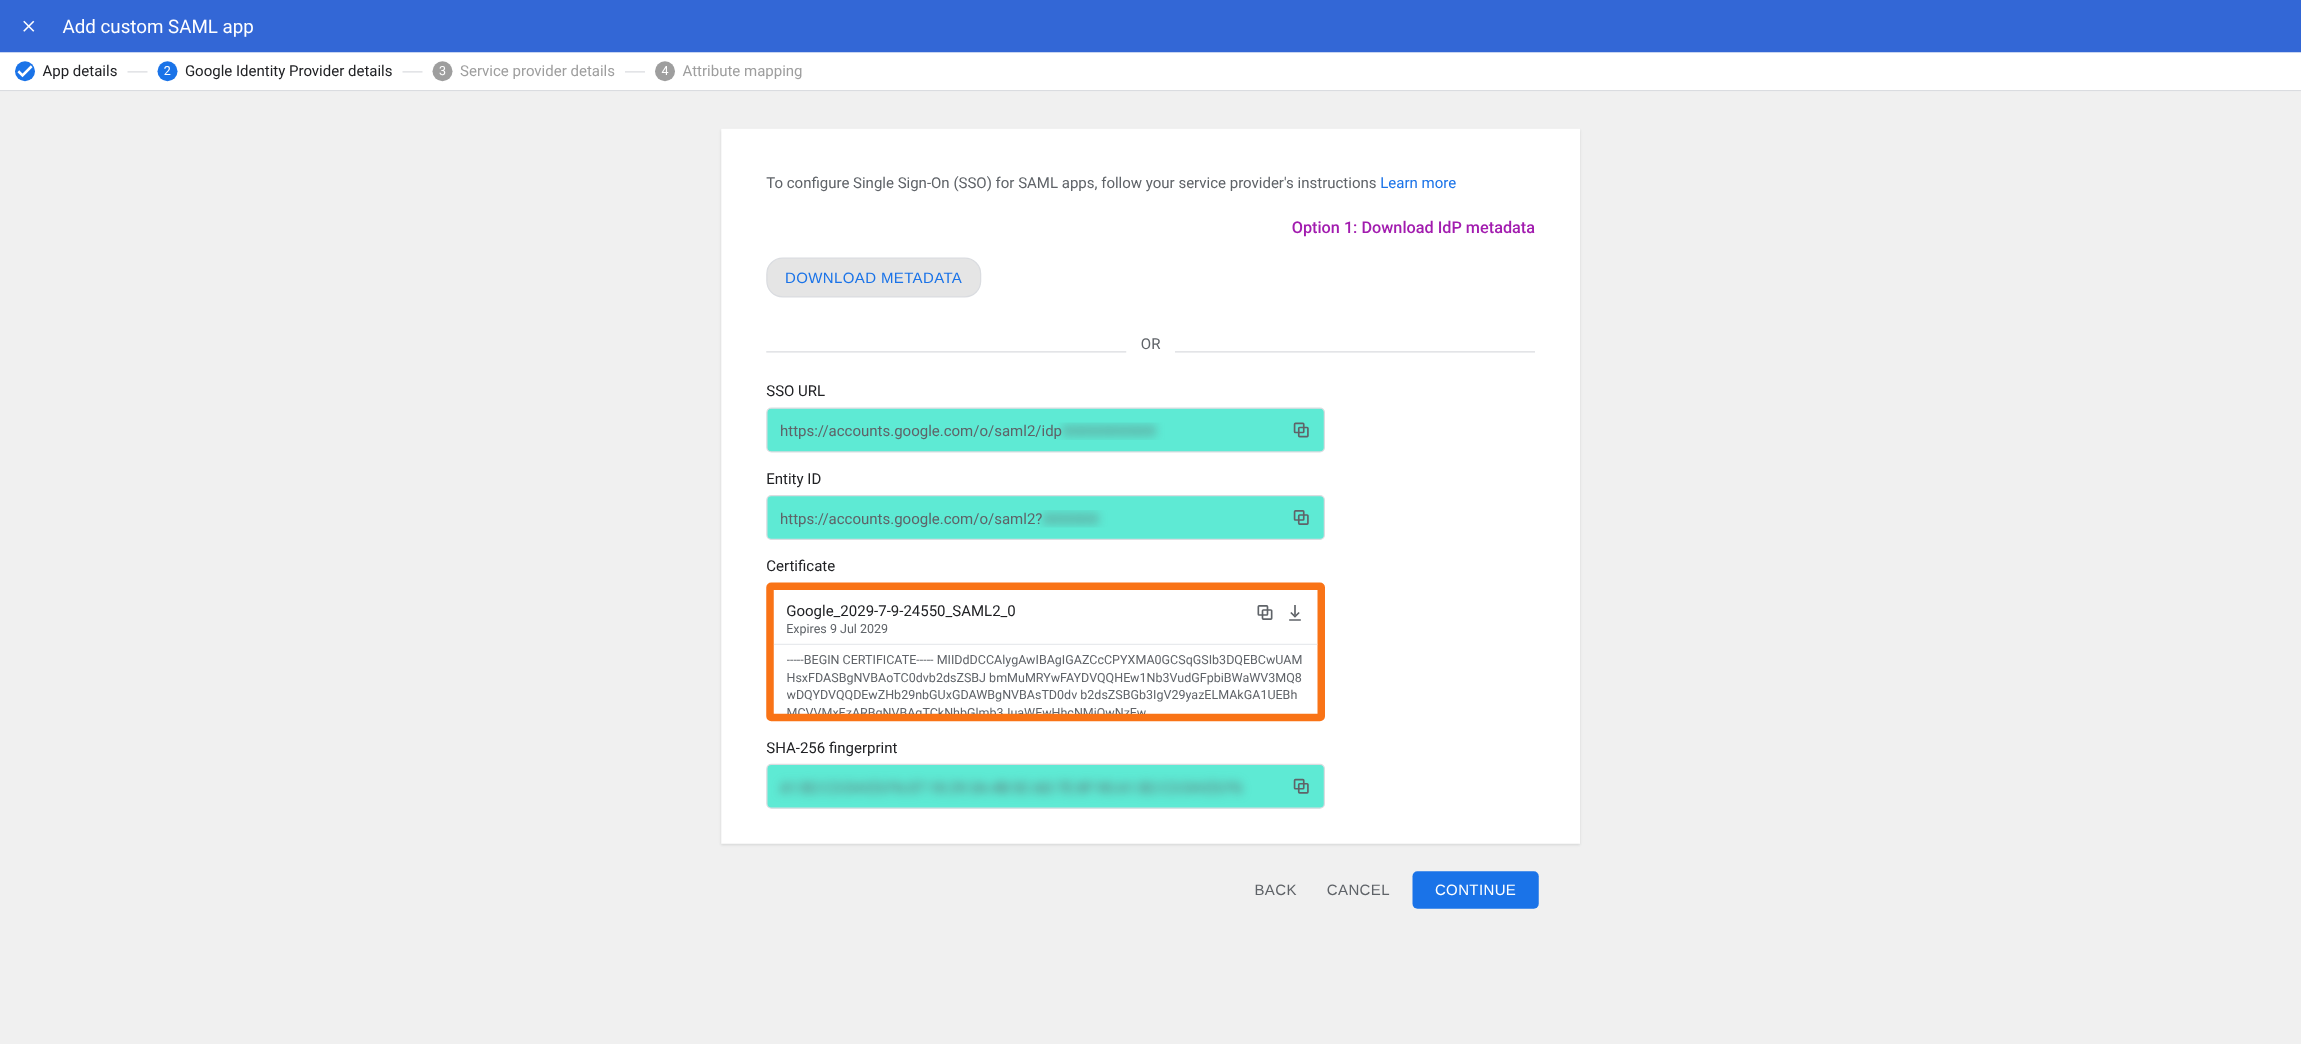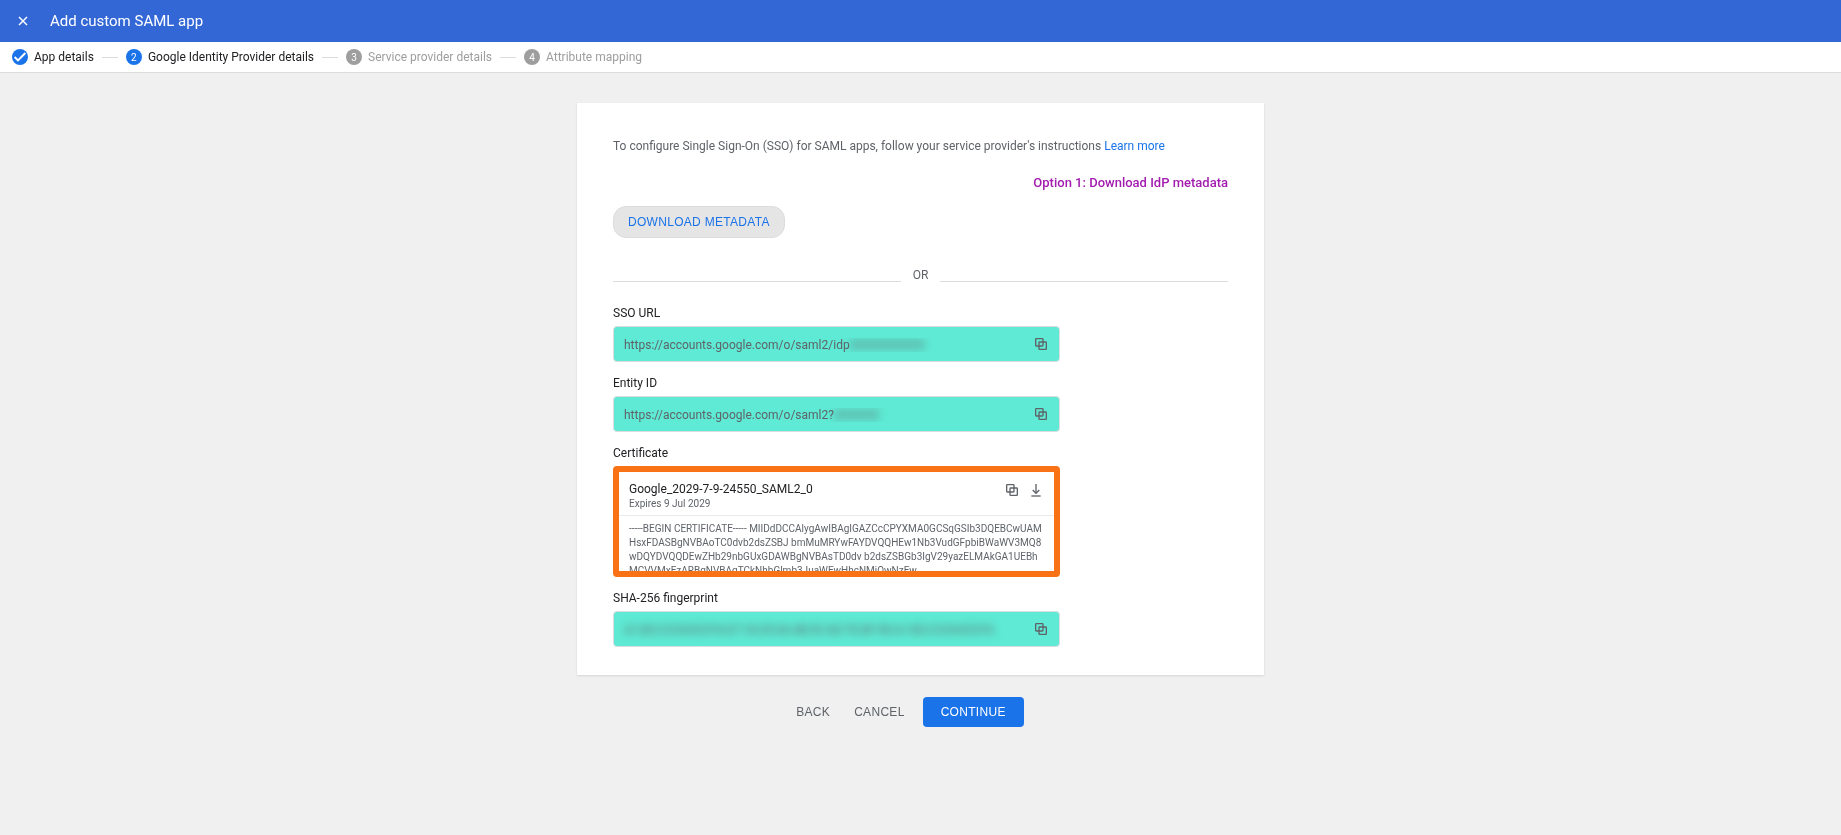--- a/index.html
+++ b/index.html
@@ -161,21 +161,21 @@
     max-height:56px;
     overflow-y:auto;
     word-break:break-all;
   }
   .cert-body::-webkit-scrollbar{width:6px}
   .cert-body::-webkit-scrollbar-thumb{background:#dadce0;border-radius:3px}
   .footer-row {
     width: 654px;
     display: flex;
     align-items: center;
-    justify-content: center;
+    justify-content: flex-end;
     padding: 22px 0 0;
   }
   .text-btn {
     background: none; border: none;
     color: #5f6368;
     font-size: 12px;
     font-weight: 500;
     letter-spacing: 0.3px;
     cursor: pointer;
     padding: 8px 12px;

